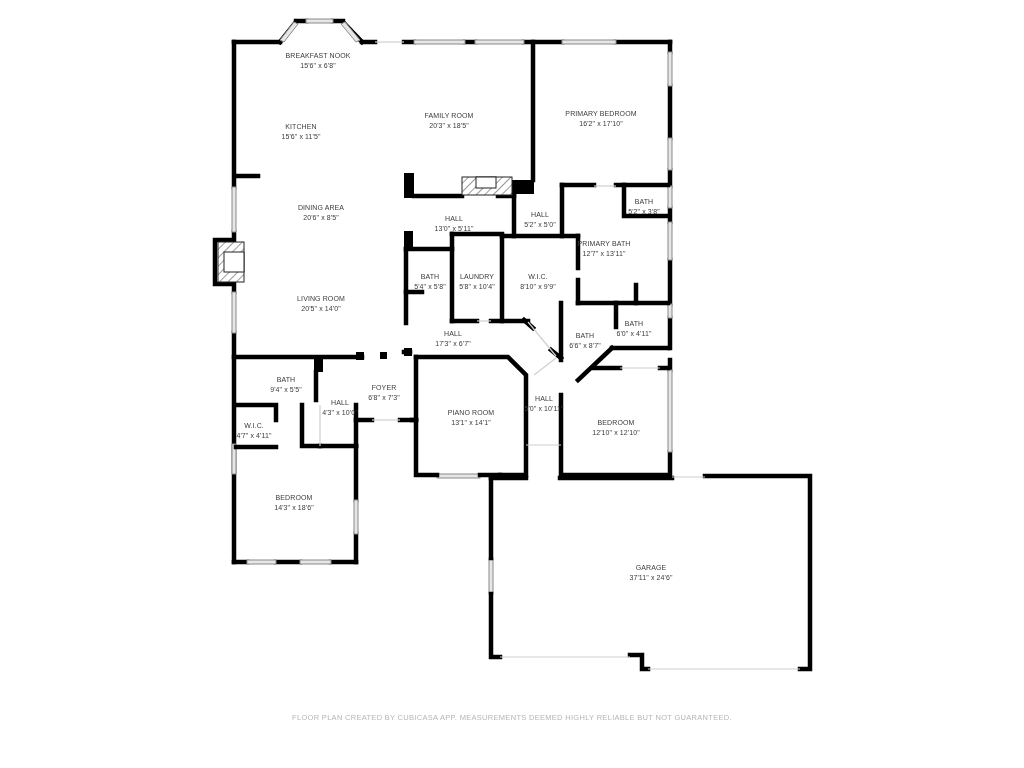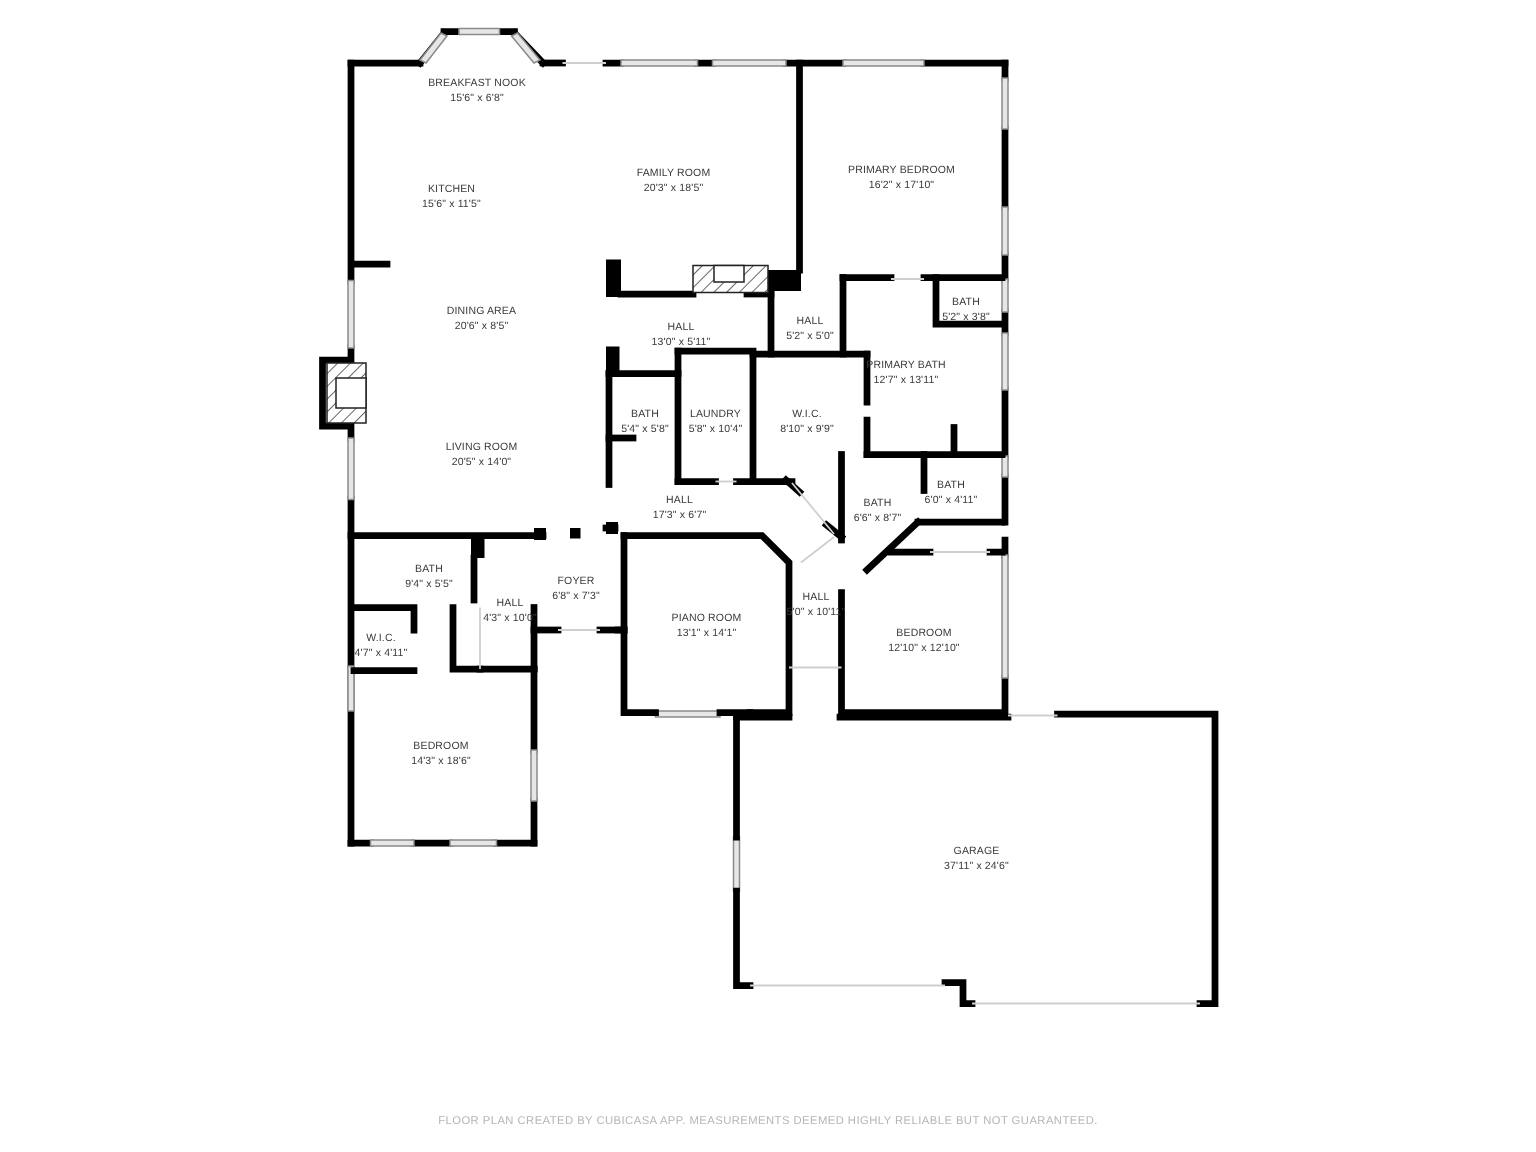--- a/index.html
+++ b/index.html
@@ -10,21 +10,21 @@
   .block { fill: #000; }
   .window { fill: #e6e6e6; stroke: #8a8a8a; stroke-width: 1; }
   .door { stroke: #cfcfcf; stroke-width: 1.2; fill: none; }
   .hatch-box { fill: url(#hatch); stroke: #222; stroke-width: 1; }
   .hatch-inner { fill: #fff; stroke: #222; stroke-width: 1; }
   .room-label { position: absolute; text-align: center; transform: translate(-50%, -50%);
                 color: #3a3a3a; font-size: 7px; line-height: 10px; white-space: nowrap;
                 letter-spacing: 0.1px; }
   .room-name { display: block; text-transform: uppercase; }
   .room-dims { display: block; }
-  .footer { position: absolute; left: 0; width: 1024px; top: 742px; text-align: center;
+  .footer { position: absolute; left: 0; width: 1024px; top: 713px; text-align: center;
             font-size: 7.5px; color: #b5b5b5; letter-spacing: 0.3px; }
 </style>
 </head>
 <body>
 
 <svg id="plan" viewBox="0 0 1024 768" xmlns="http://www.w3.org/2000/svg">
   <defs>
     <pattern id="hatch" width="6" height="6" patternUnits="userSpaceOnUse" patternTransform="rotate(45)">
       <rect width="6" height="6" fill="#fff"></rect>
       <line x1="0" y1="0" x2="0" y2="6" stroke="#333" stroke-width="1"></line>

